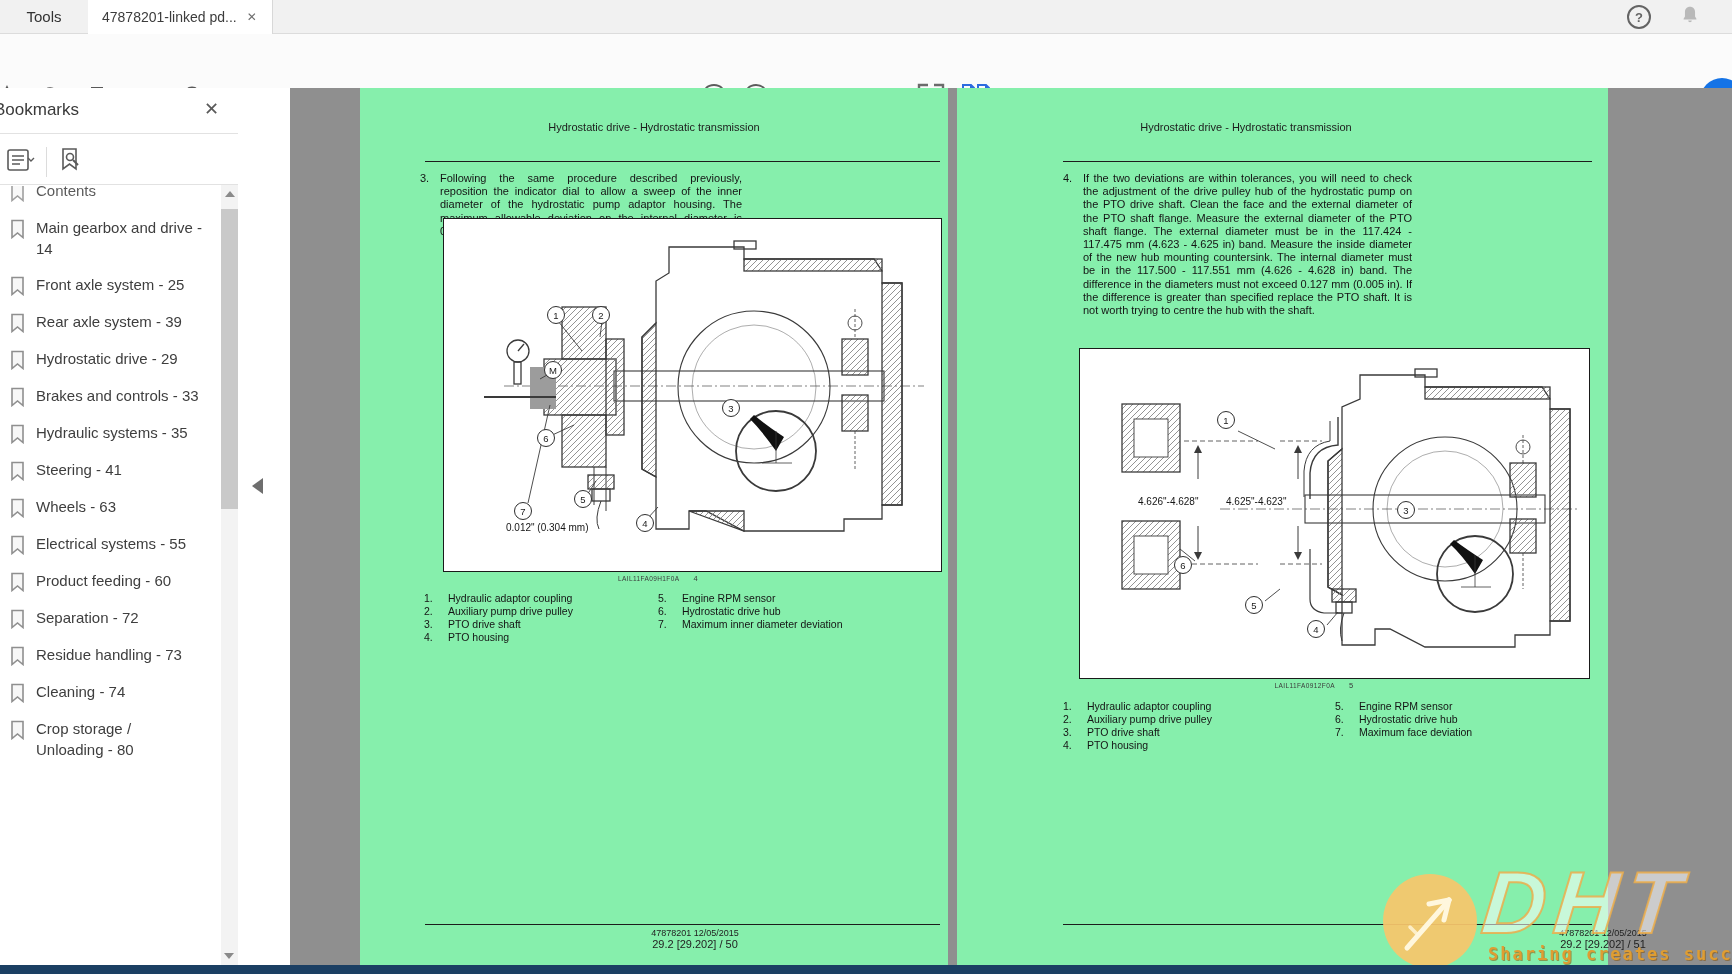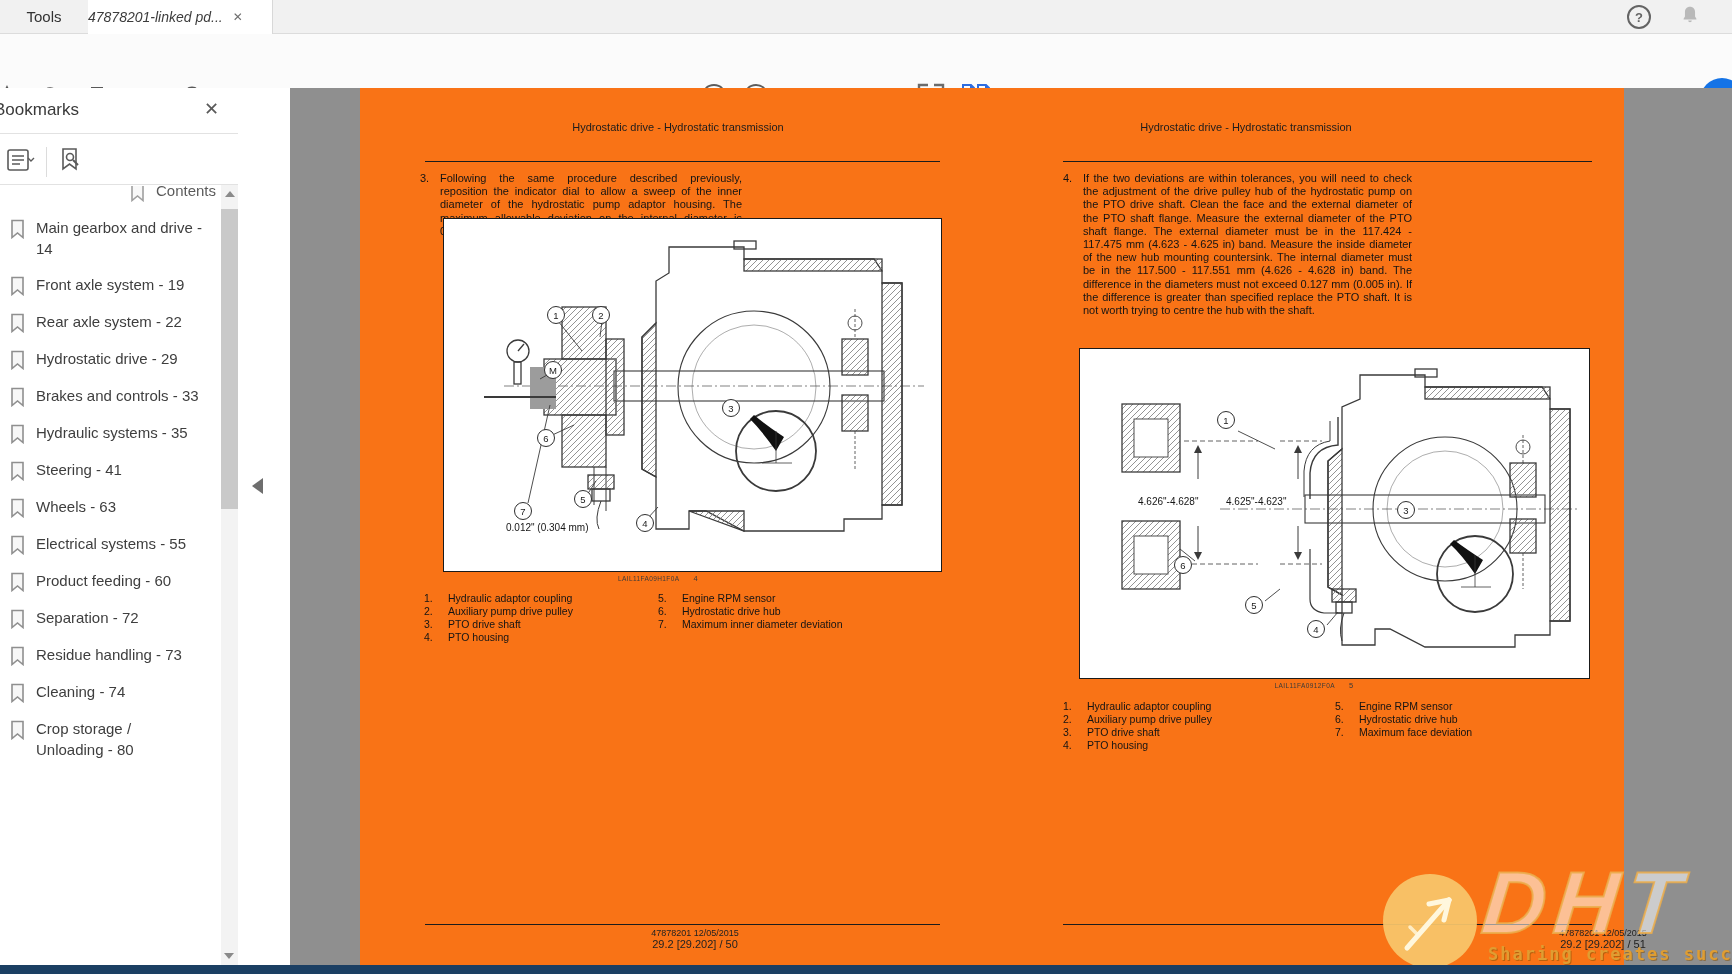--- a/index.html
+++ b/index.html
@@ -4,21 +4,21 @@
 <style>
   html,body{margin:0;padding:0;background:#555;}
   .app{position:relative;width:1732px;height:974px;overflow:hidden;
        font-family:"Liberation Sans",sans-serif;background:#8f8f8f;-webkit-font-smoothing:antialiased;}
   
   .titlebar{position:absolute;left:0;top:0;width:1732px;height:33px;background:#f1f1f1;border-bottom:1px solid #dcdcdc;}
   .tools-tab{position:absolute;left:0;top:0;width:88px;height:33px;display:flex;align-items:center;justify-content:center;
              font-size:15px;color:#323232;border-right:1px solid #dadada;cursor:default;}
   .doc-tab{position:absolute;left:88px;top:0;width:184px;height:34px;background:#ffffff;border-right:1px solid #d8d8d8;
            display:flex;align-items:center;font-size:14px;color:#3c3c3c;padding:0;}
-  .doc-tab .label{white-space:nowrap;overflow:hidden;max-width:135px;font-style:italic;}
+  .doc-tab .label{margin-left:14px;white-space:nowrap;overflow:hidden;max-width:135px;}
   .doc-tab .x{margin-left:10px;color:#6d6d6d;font-size:12px;cursor:pointer;}
   .tb-right{position:absolute;top:5px;height:24px;display:flex;align-items:center;gap:28px;left:1627px;}
   .help-circ{width:20px;height:20px;border:2px solid #646464;border-radius:50%;color:#646464;font-size:13px;font-weight:bold;
              display:flex;align-items:center;justify-content:center;}
   
   .toolbar{position:absolute;left:0;top:34px;width:1732px;height:54px;background:#fbfbfb;border-bottom:1px solid #cfcfcf;}
   .ico{position:absolute;top:50px;width:24px;height:24px;color:#585858;}
   .ico svg{display:block;}
   .center-group{position:absolute;left:700px;top:47px;display:flex;align-items:center;gap:14px;}
   .circ-btn{width:28px;height:28px;}
@@ -30,32 +30,32 @@
   
   .sidebar{position:absolute;left:0;top:88px;width:238px;height:877px;background:#ffffff;}
   .sb-head{position:absolute;left:-6px;top:12px;font-size:17px;color:#3a3a3a;}
   .sb-close{position:absolute;left:204px;top:10px;font-size:18px;color:#5a5a5a;cursor:pointer;}
   .sb-div1{position:absolute;left:0;top:45px;width:238px;height:1px;background:#e2e2e2;}
   .sb-tools{position:absolute;left:6px;top:54px;height:40px;display:flex;align-items:center;}
   .sb-vsep{width:1px;height:30px;background:#dcdcdc;margin:0 10px;}
   .sb-div2{position:absolute;left:0;top:96px;width:238px;height:1px;background:#e2e2e2;}
   .bm-list{position:absolute;left:8px;top:98px;width:208px;height:700px;overflow:hidden;}
   .bm-item{display:flex;gap:11px;padding:8px 0 7px 2px;align-items:flex-start;cursor:pointer;}
-  .bm-item.partial{margin-top:-14px;opacity:.85;justify-content:flex-end;}
+  .bm-item.partial{margin-top:-14px;opacity:.85;}
   .bm-item svg{flex:0 0 auto;margin-top:2px;}
   .bm-label{font-size:15px;line-height:21px;color:#3e3e3e;white-space:pre-line;}
   .sb-scroll{position:absolute;left:221px;top:97px;width:17px;height:785px;background:#f3f3f3;}
   .sb-thumb{position:absolute;left:0;top:24px;width:17px;height:300px;background:#c9c9c9;}
   .tri-up{width:0;height:0;border-left:5px solid transparent;border-right:5px solid transparent;border-bottom:6px solid #8a8a8a;margin:6px auto;}
   .tri-down{width:0;height:0;border-left:5px solid transparent;border-right:5px solid transparent;border-top:6px solid #8a8a8a;margin:6px auto;position:absolute;bottom:5px;left:3px;}
   .gutter{position:absolute;left:238px;top:88px;width:52px;height:877px;background:#ffffff;}
   .collapse{position:absolute;left:14px;top:390px;width:0;height:0;border-top:8px solid transparent;border-bottom:8px solid transparent;border-right:11px solid #6e6e6e;cursor:pointer;}
   
   .docarea{position:absolute;left:290px;top:88px;width:1442px;height:877px;background:#8f8f8f;}
-  .page{position:absolute;top:0;background:#f97316;height:877px;padding-left:16px;}
+  .page{position:absolute;top:0;background:#86efac;height:877px;}
   .page-left{left:70px;width:588px;}
   .page-right{left:667px;width:651px;}
   .pg-header{position:absolute;top:33px;text-align:center;font-size:11px;color:#1c1c1c;width:100%;}
   .pg-hr{position:absolute;top:73px;height:1px;background:#1c1c1c;}
   .para{position:absolute;display:flex;font-size:11px;line-height:13.2px;color:#141414;}
   .para .num{width:20px;flex:0 0 auto;}
   .para .ptxt{text-align:justify;}
   .figframe{position:absolute;border:1.5px solid #1a1a1a;background:#fff;}
   .co{position:absolute;width:16px;height:16px;border:1px solid #2e2e2e;border-radius:50%;background:#fff;
       font-size:9.5px;color:#1a1a1a;display:flex;align-items:center;justify-content:center;}
@@ -209,28 +209,28 @@
             <path d="M2 1.5h11v17l-5.5-4.5L2 18.5z"></path>
           </svg>
           <span class="bm-label">Main gearbox and drive -
 14</span>
         </div>
 
         <div class="bm-item">
           <svg width="15" height="20" viewBox="0 0 15 20" fill="#f7f7f7" stroke="#8f8f8f" stroke-width="1.6">
             <path d="M2 1.5h11v17l-5.5-4.5L2 18.5z"></path>
           </svg>
-          <span class="bm-label">Front axle system - 19</span>
-        </div>
-
-        <div class="bm-item">
-          <svg width="15" height="20" viewBox="0 0 15 20" fill="#f7f7f7" stroke="#8f8f8f" stroke-width="1.6">
-            <path d="M2 1.5h11v17l-5.5-4.5L2 18.5z"></path>
-          </svg>
-          <span class="bm-label">Rear axle system - 22</span>
+          <span class="bm-label">Front axle system - 25</span>
+        </div>
+
+        <div class="bm-item">
+          <svg width="15" height="20" viewBox="0 0 15 20" fill="#f7f7f7" stroke="#8f8f8f" stroke-width="1.6">
+            <path d="M2 1.5h11v17l-5.5-4.5L2 18.5z"></path>
+          </svg>
+          <span class="bm-label">Rear axle system - 39</span>
         </div>
 
         <div class="bm-item">
           <svg width="15" height="20" viewBox="0 0 15 20" fill="#f7f7f7" stroke="#8f8f8f" stroke-width="1.6">
             <path d="M2 1.5h11v17l-5.5-4.5L2 18.5z"></path>
           </svg>
           <span class="bm-label">Hydrostatic drive - 29</span>
         </div>
 
         <div class="bm-item">

